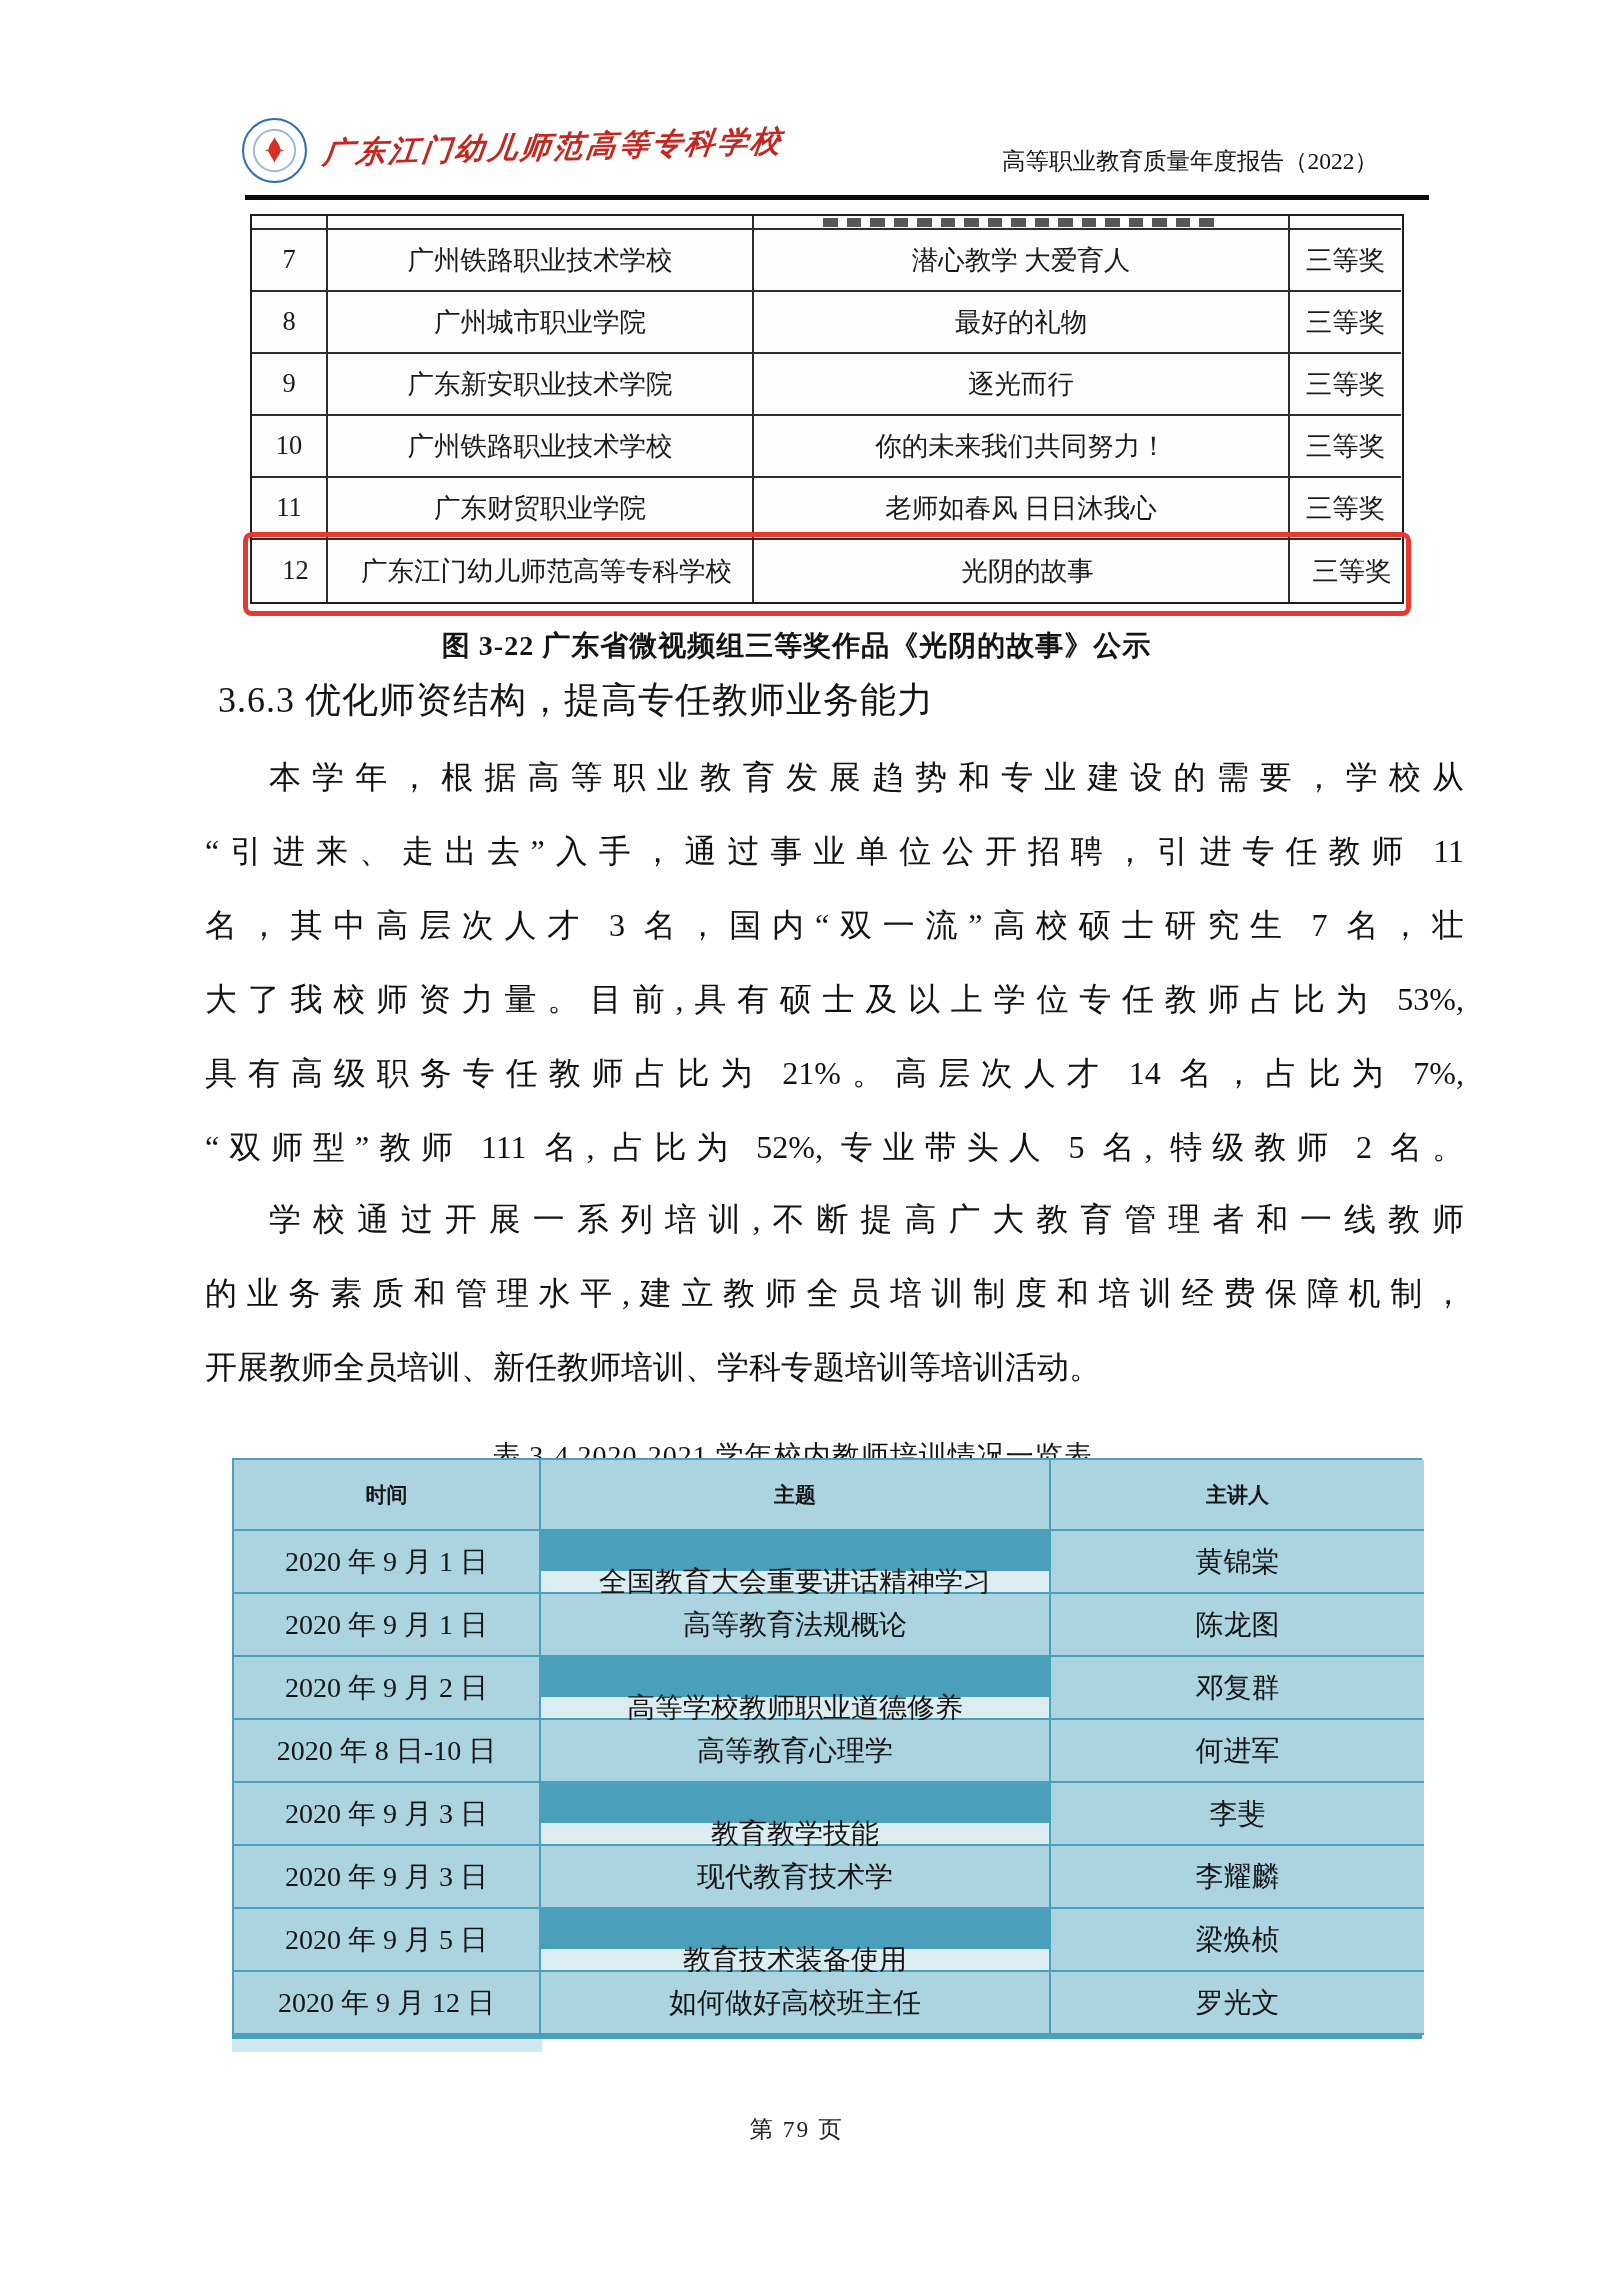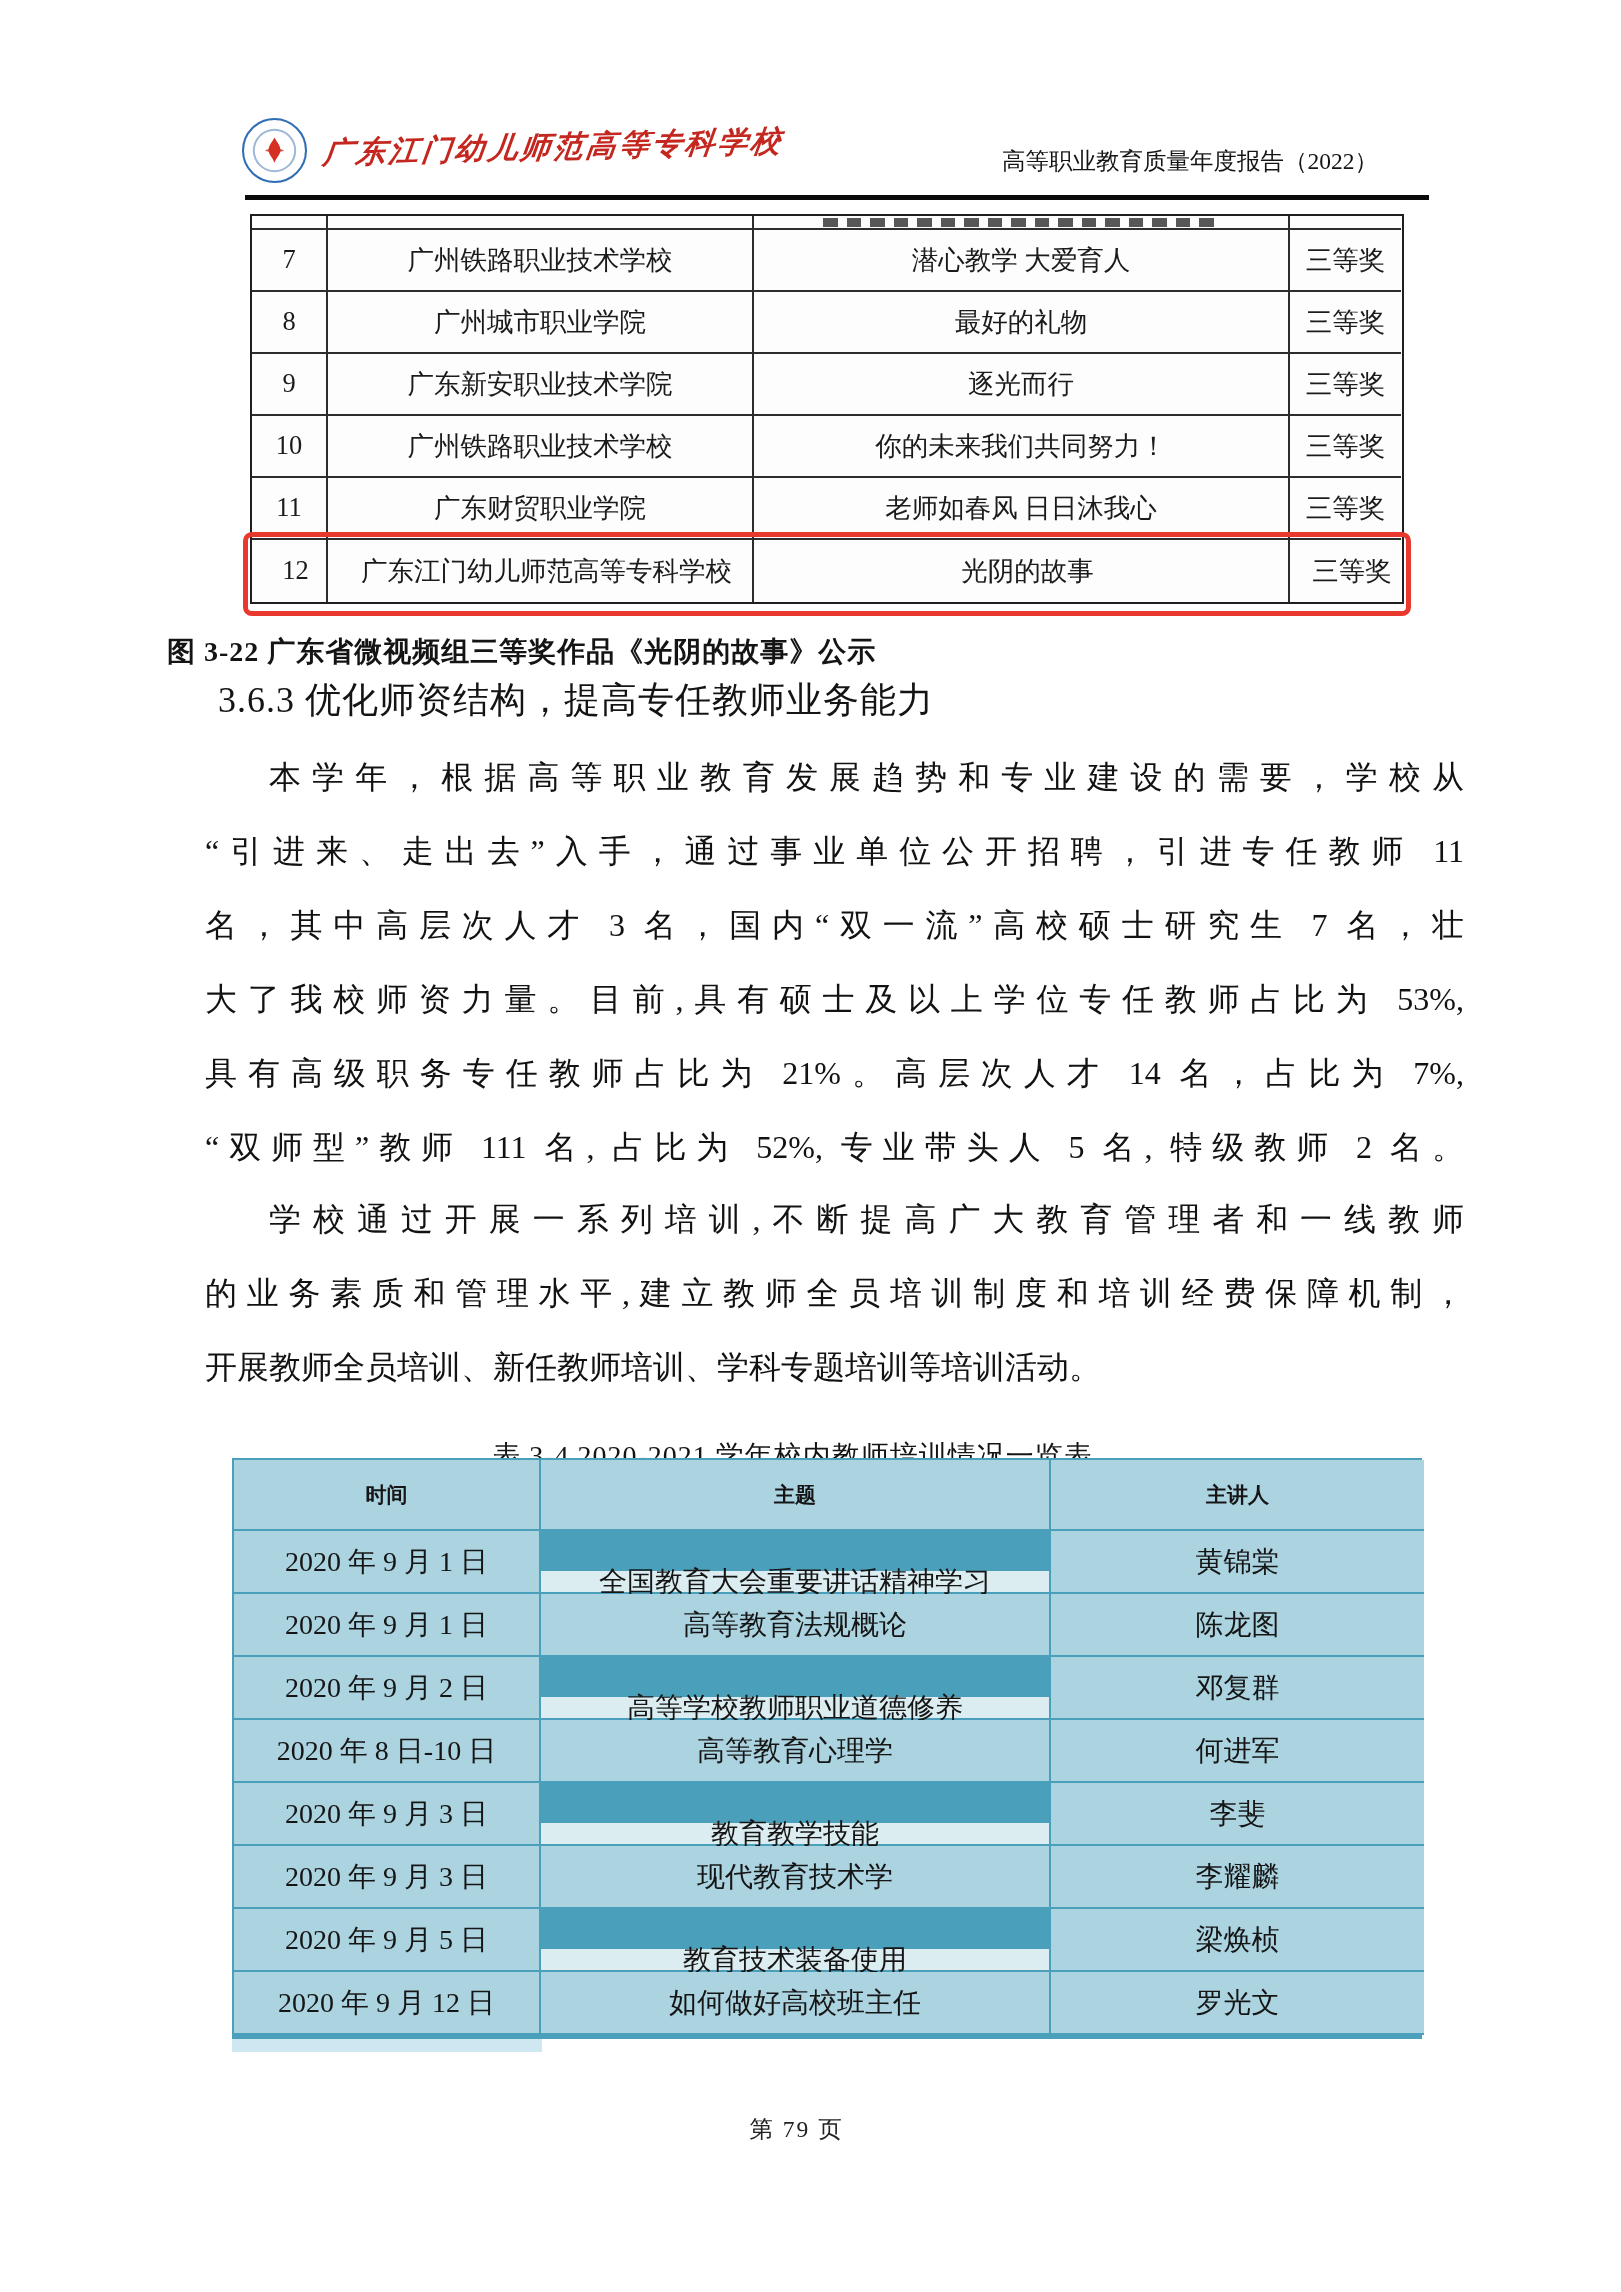--- a/index.html
+++ b/index.html
@@ -67,21 +67,21 @@
   }
   .row12-highlight{
     position:absolute;left:-8.8px;right:-8.8px;top:316px;height:74px;
     border:5.9px solid #e8392e;border-radius:8.8px;
     pointer-events:none;
   }
 
   
   .fig-caption{
     position:absolute;left:167px;top:627px;width:1259px;
-    font-size:28px;font-weight:600;letter-spacing:1px;margin-top:6px;
+    text-align:center;font-size:28px;font-weight:600;letter-spacing:1px;
   }
   .sec-heading{
     position:absolute;left:218px;top:676px;
     font-size:36px;font-weight:500;letter-spacing:1px;white-space:nowrap;
   }
   .para{
     position:absolute;left:167px;width:1259px;
     font-size:32px;line-height:74px;color:#121212;margin-left:38px;
   }
   .para1{top:740px;}

